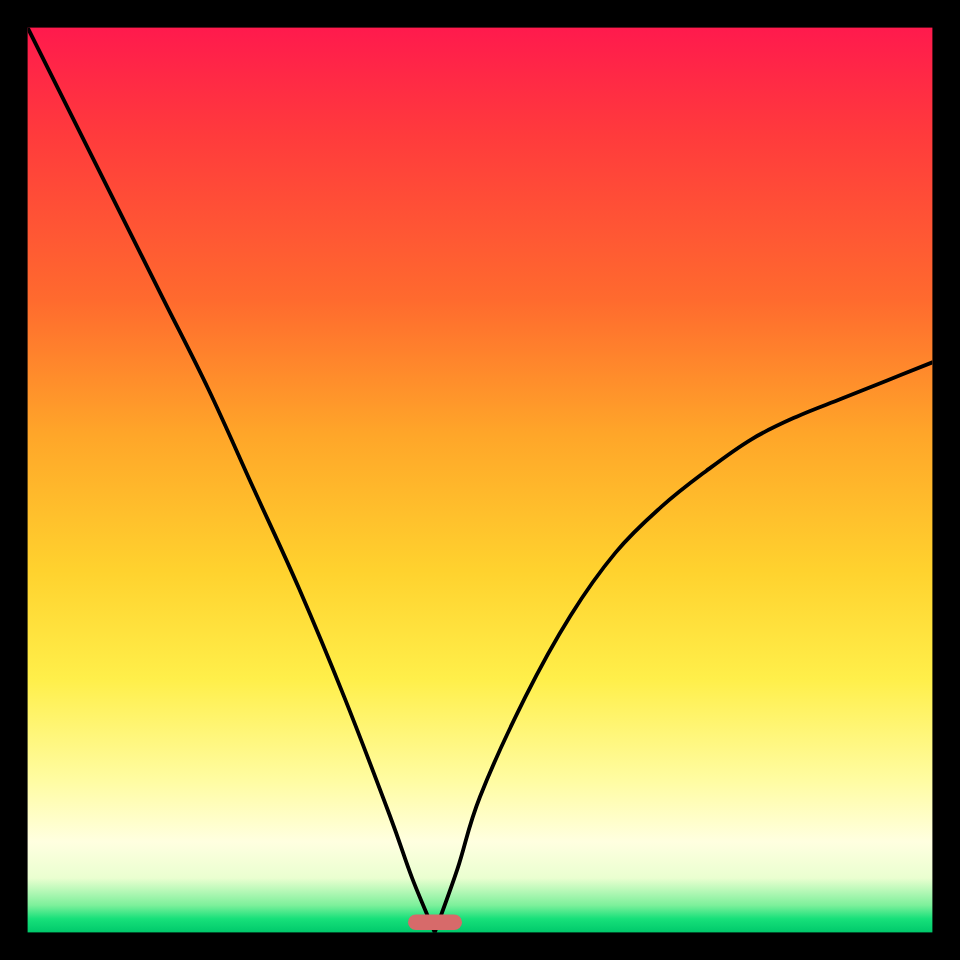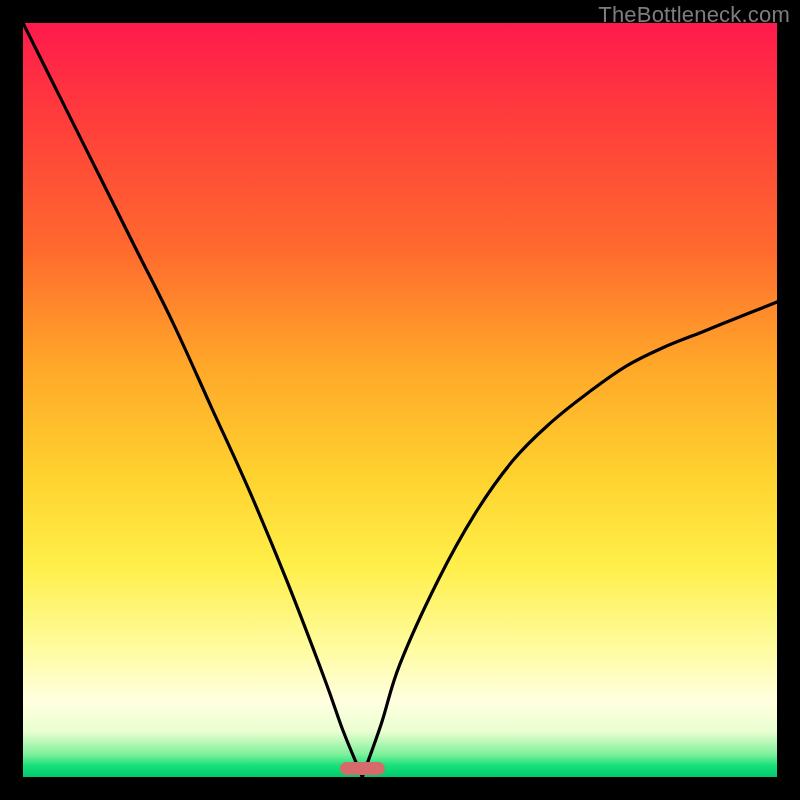--- a/index.html
+++ b/index.html
@@ -61,21 +61,20 @@
     position: absolute;
     background: #d76a6a; 
     border-radius: 999px;
   }
 </style>
 </head>
 <body>
 
 <div class="frame">
 
-  <div class="watermark">TheBottleneck.com</div>
 
   <div class="plot-area">
 
     <svg class="curves" viewBox="0 0 754 754" preserveAspectRatio="none">
       <path id="left-branch-path" fill="none" stroke="#000" stroke-width="3.2" stroke-linecap="round" d="M 0.00 0.00 C 6.79 13.57 24.13 48.26 37.70 75.40 C 51.27 102.54 61.83 123.66 75.40 150.80 C 88.97 177.94 99.53 199.06 113.10 226.20 C 126.67 253.34 137.23 273.10 150.80 301.60 C 164.37 330.10 174.93 354.68 188.50 384.54 C 202.07 414.40 212.63 436.26 226.20 467.48 C 239.77 498.70 250.33 524.03 263.90 557.96 C 277.47 591.89 291.42 628.84 301.60 655.98 C 311.78 683.12 313.66 691.12 320.45 708.76 C 327.24 726.40 335.91 745.86 339.30 754.00"></path>
       <path id="right-branch-path" fill="none" stroke="#000" stroke-width="3.2" stroke-linecap="round" d="M 339.30 754.00 C 342.69 744.50 351.36 721.58 358.15 701.22 C 364.94 680.86 366.82 666.69 377.00 640.90 C 387.18 615.11 401.13 585.10 414.70 557.96 C 428.27 530.82 438.83 511.82 452.40 490.10 C 465.97 468.38 476.53 453.61 490.10 437.32 C 503.67 421.03 514.23 411.83 527.80 399.62 C 541.37 387.41 551.93 379.64 565.50 369.46 C 579.07 359.28 589.63 351.21 603.20 343.07 C 616.77 334.93 627.33 330.33 640.90 324.22 C 654.47 318.11 665.03 314.57 678.60 309.14 C 692.17 303.71 702.73 299.49 716.30 294.06 C 729.87 288.63 747.21 281.69 754.00 278.98"></path>
     </svg>
 
     <div id="bottleneck-marker" class="marker" style="left: 316.68px; top: 739px; width: 45.24px; height: 13px;"></div>
   </div>

